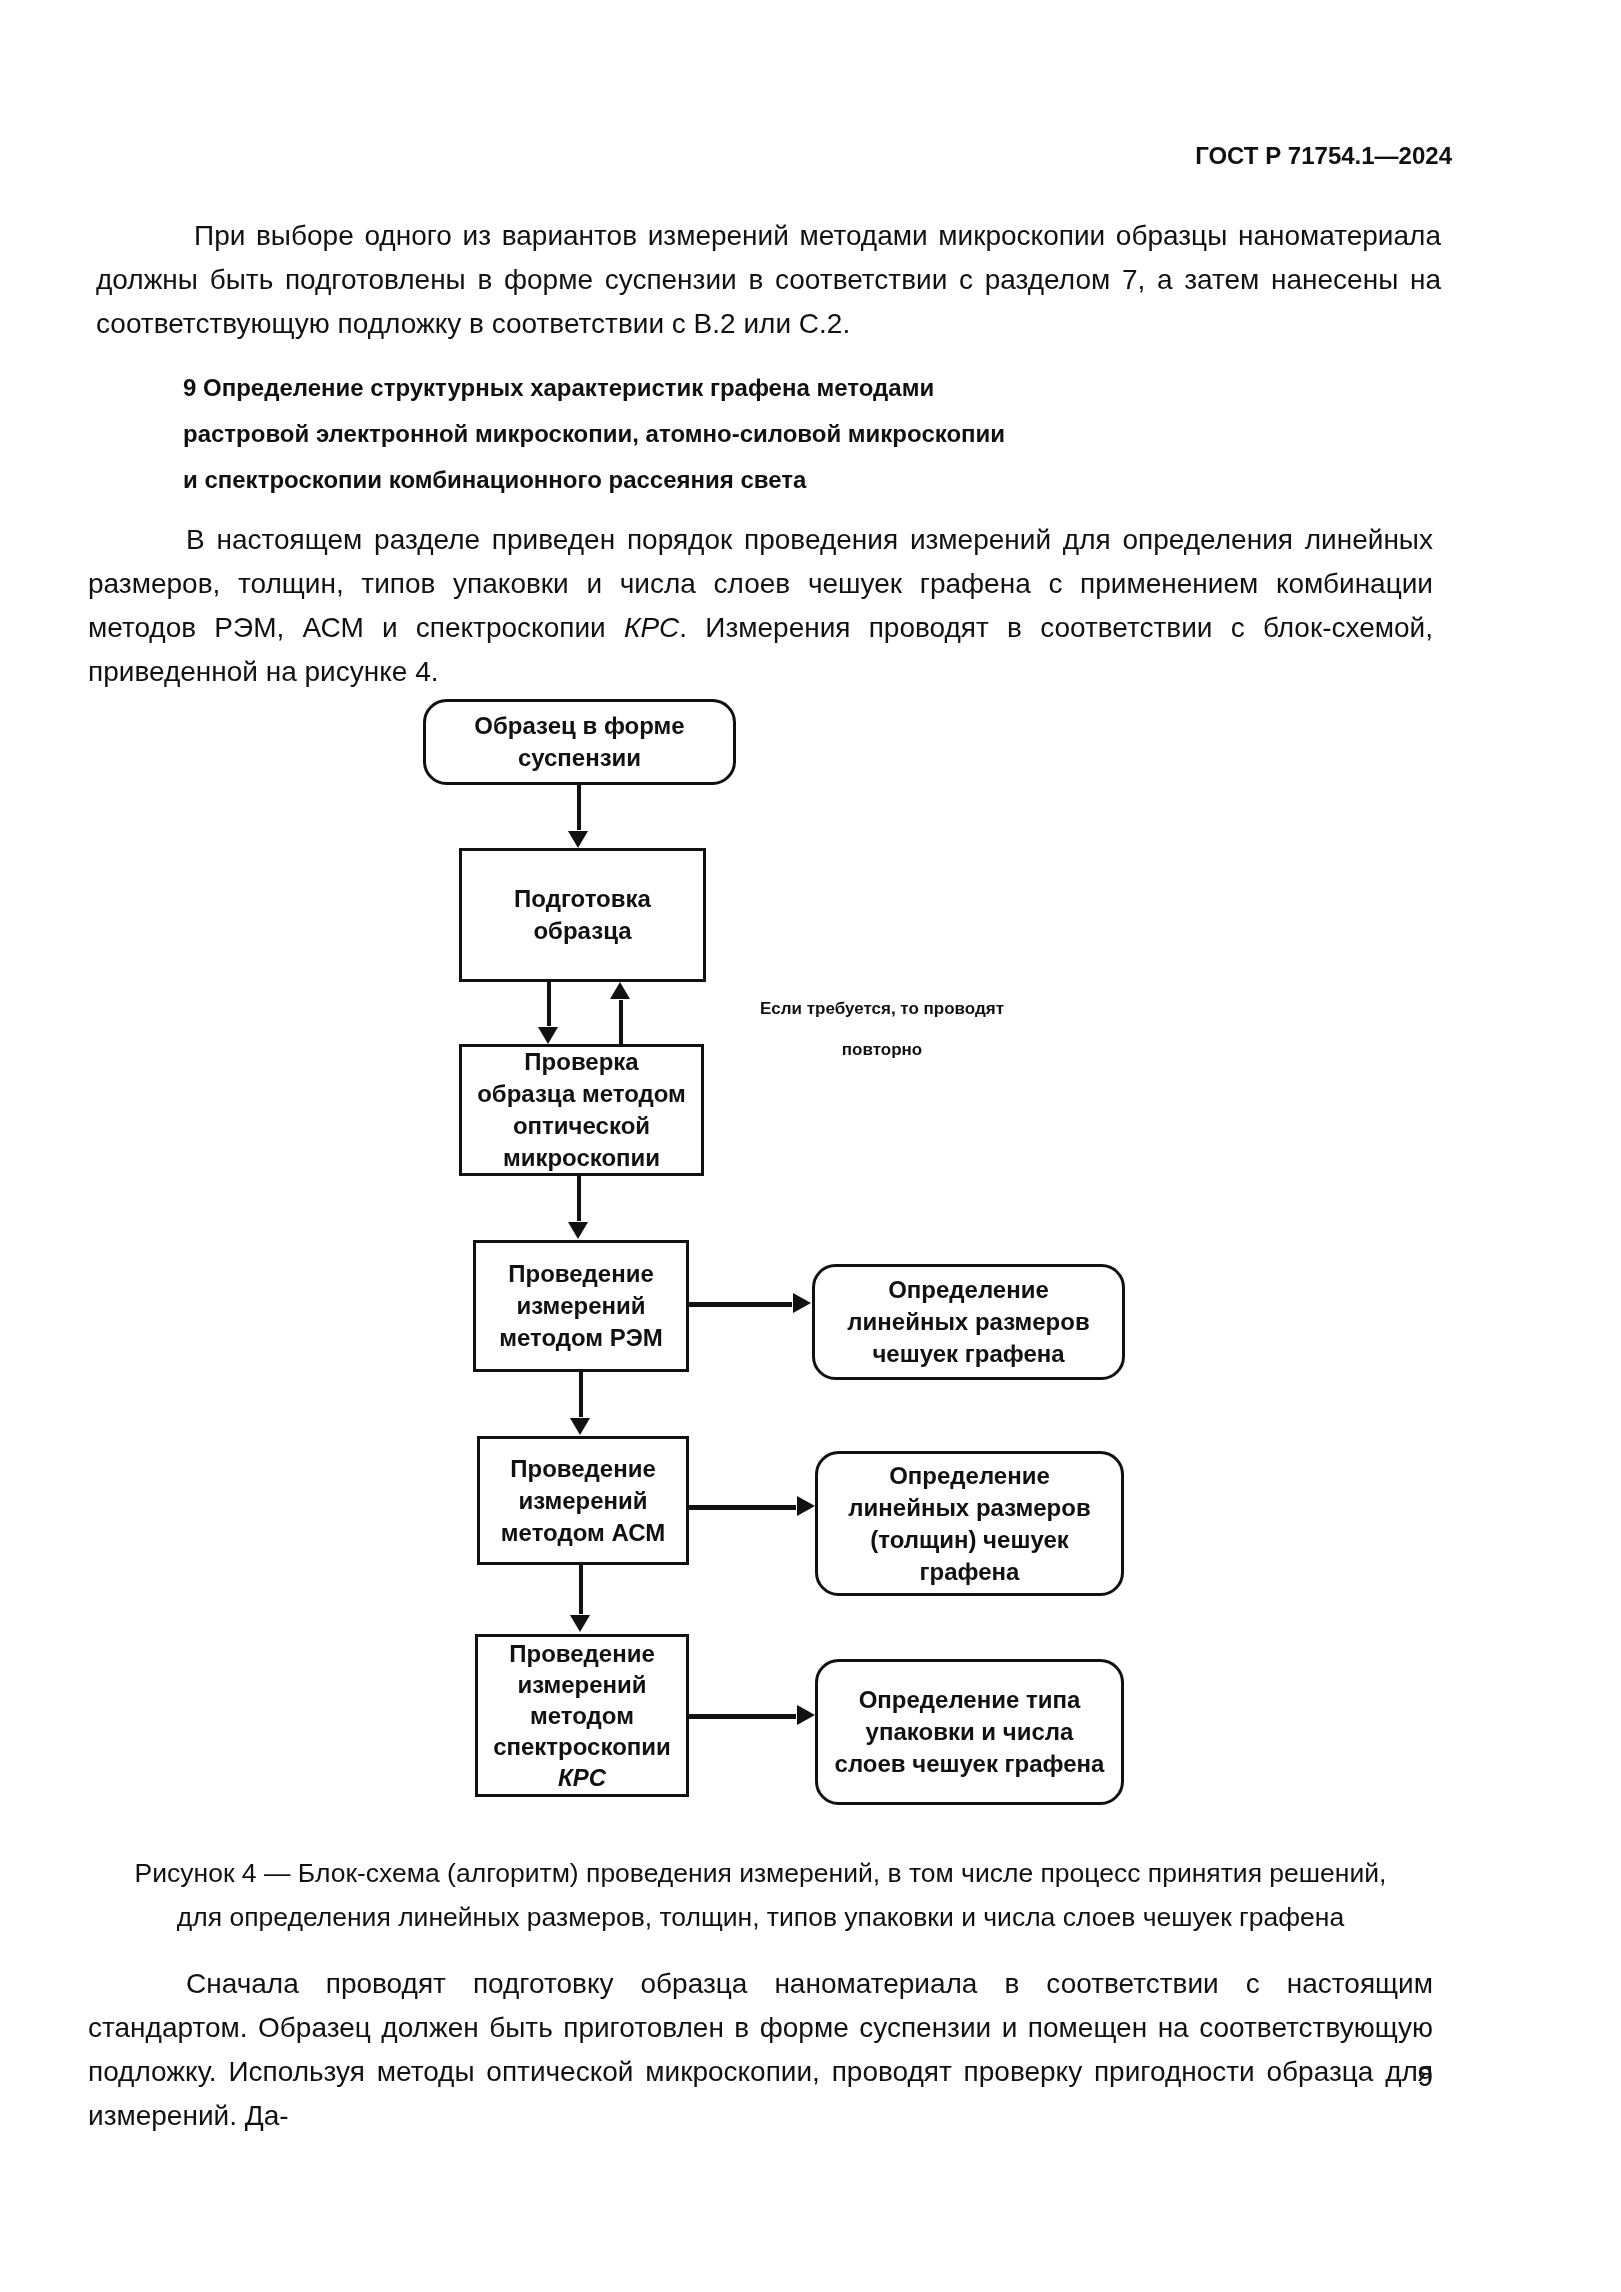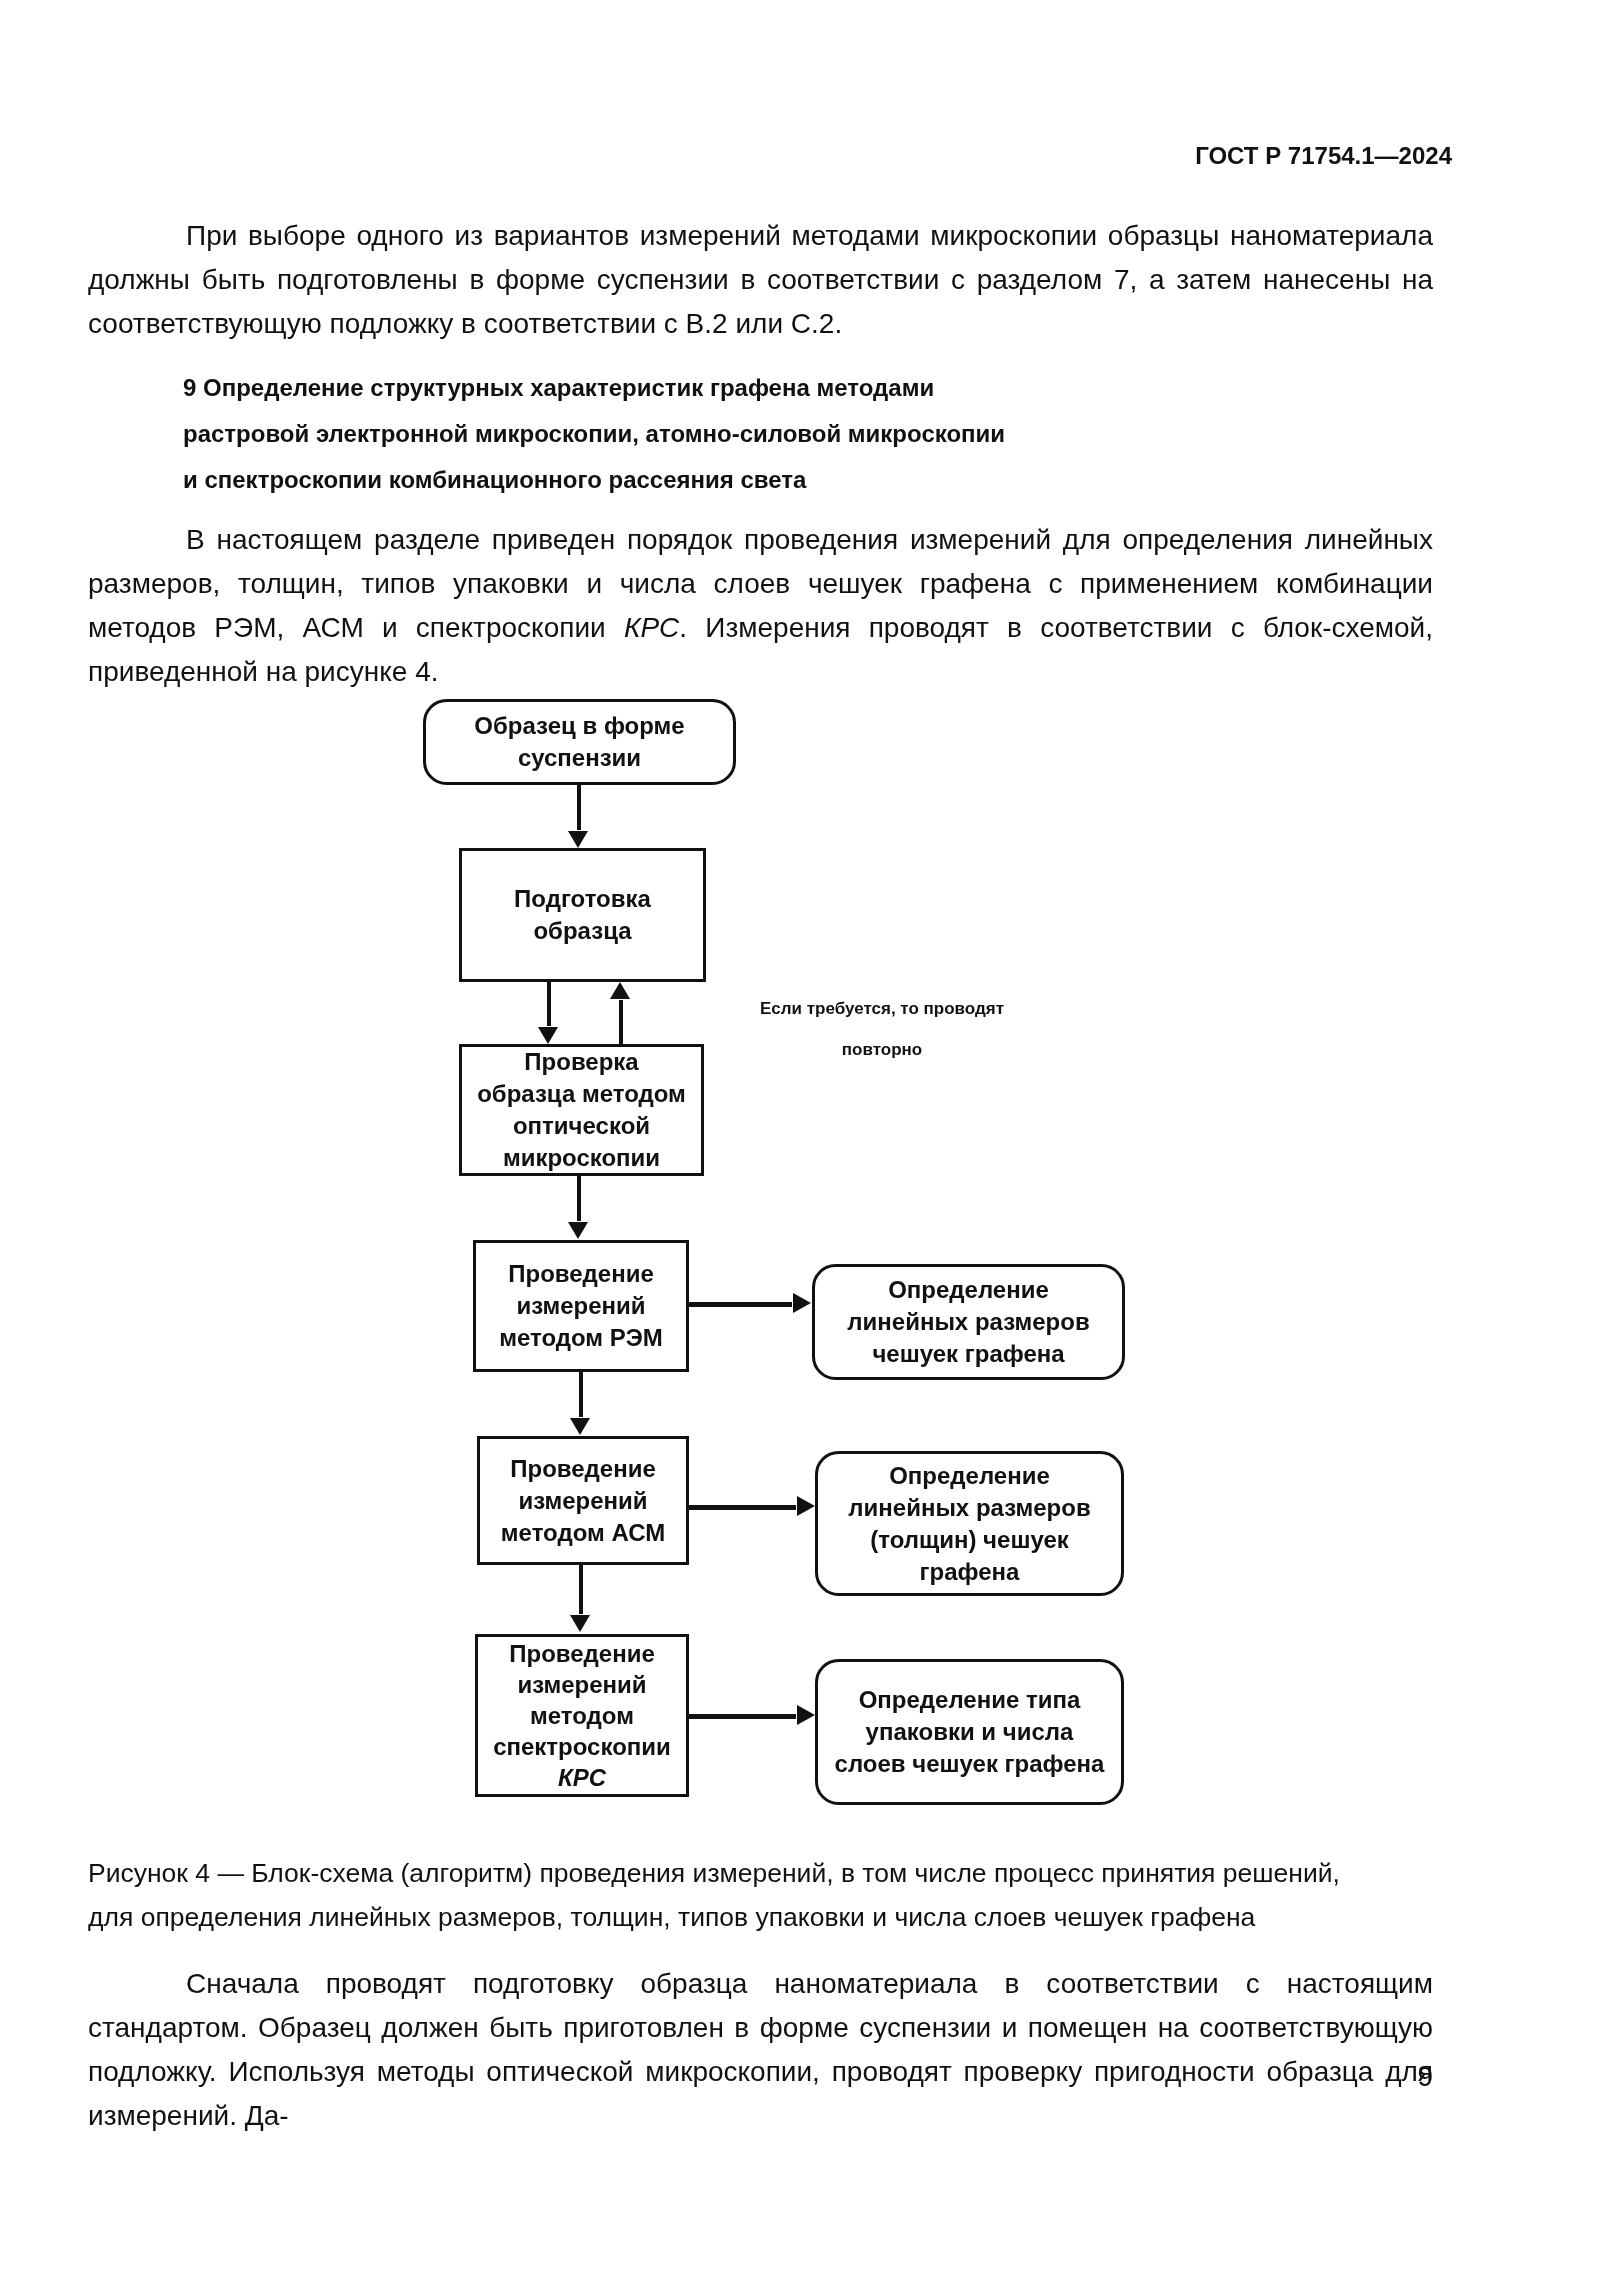--- a/index.html
+++ b/index.html
@@ -15,21 +15,21 @@
   .doc-header {
     position:absolute; top:142px; left:88px; width:1364px;
     text-align:right; font-weight:bold; font-size:24px;
   }
   .para {
     position:absolute; left:88px; width:1345px;
     font-size:28px; line-height:44px;
     text-align:justify; text-indent:98px;
     margin:0;
   }
-  .para-1 { top:214px; }
+  .para-1 { top:214px;margin-left:8px; }
   .para-2 { top:518px; }
   .para-3 { top:1962px; }
   .section-heading {
     position:absolute; left:183px; top:365px; width:1264px;
     font-size:24px; font-weight:bold; line-height:46px;
     margin:0; text-align:left;
   }
   .figure { position:absolute; left:0; top:0; width:1621px; height:2293px; }
   .node {
     position:absolute;
@@ -61,21 +61,21 @@
   }
   
   .h-arrow { position:absolute; height:4.9px; background:#111; }
   .h-arrow::after {
     content:""; position:absolute; right:-18.6px; top:-8.8px;
     border-top:10.8px solid transparent; border-bottom:10.8px solid transparent;
     border-left:18.6px solid #111;
   }
   .figure-caption {
     position:absolute; left:88px; top:1851px; width:1345px;
-    text-align:left; font-size:26.5px; line-height:44px;
+    text-align:center; font-size:26.5px; line-height:44px;
   }
   .page-number {
     position:absolute; top:2061px; left:88px; width:1345px;
     text-align:right; font-size:28px;
   }
   em { font-style:italic; }
 </style>
 </head>
 <body>
 

